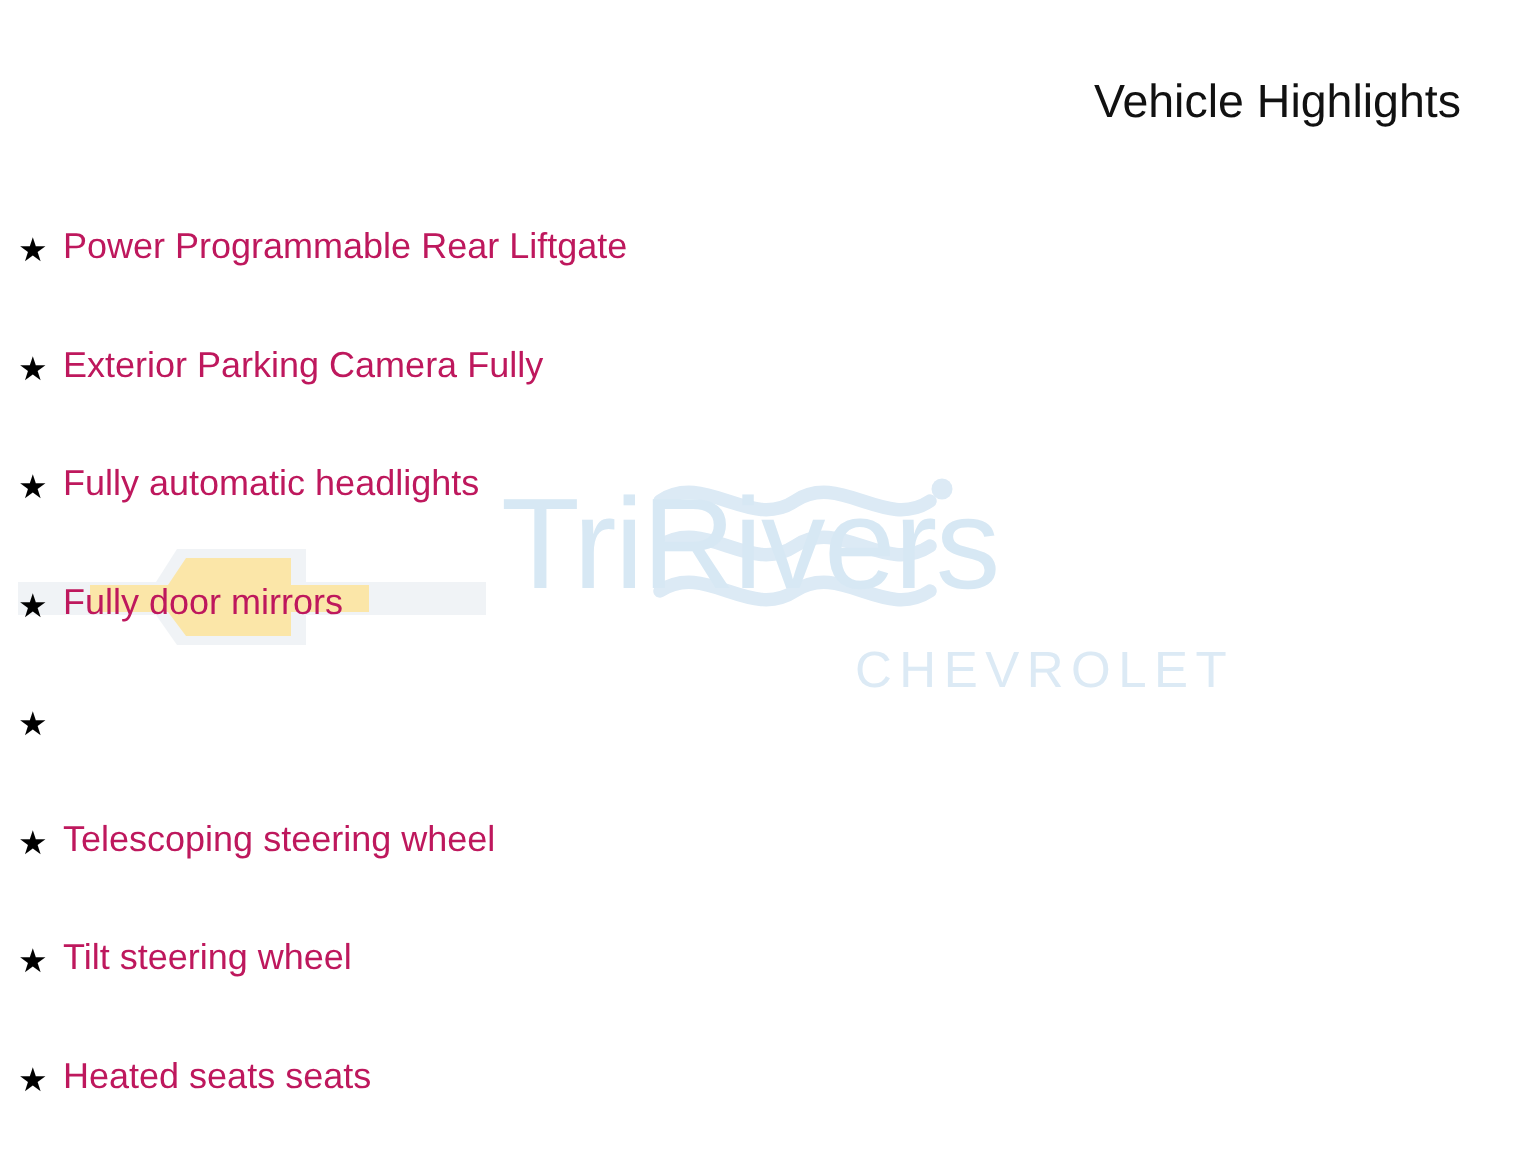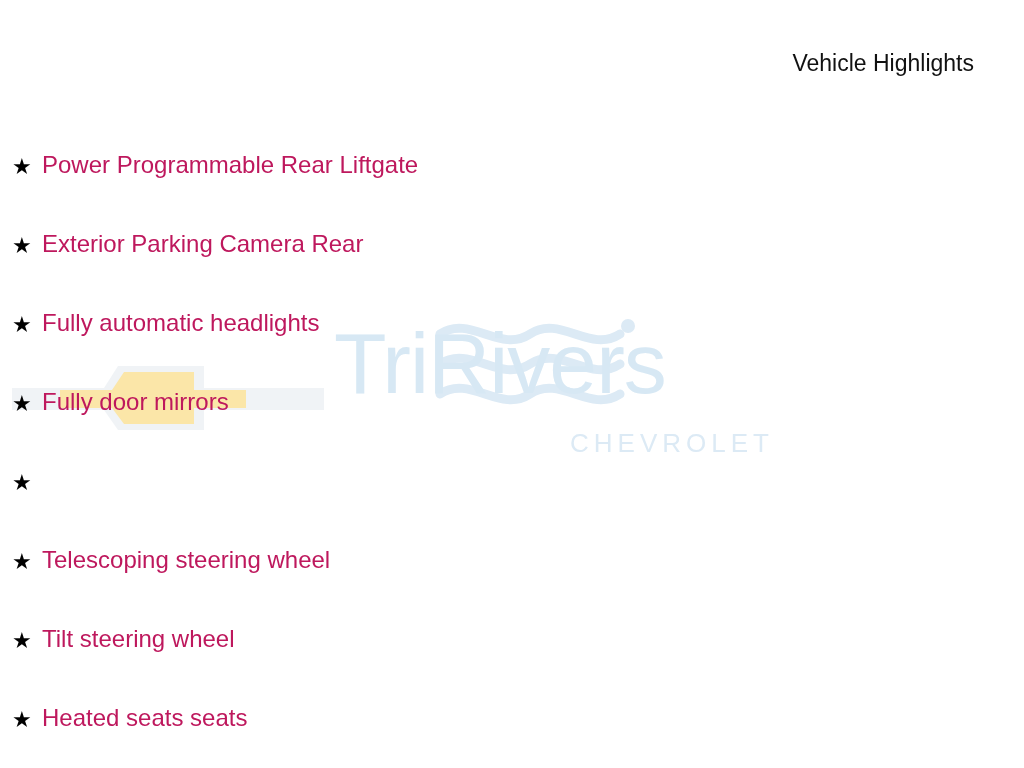--- a/index.html
+++ b/index.html
@@ -41,39 +41,39 @@
     line-height: 1;
     color: #d7e8f4;
     font-family: "Liberation Sans", sans-serif;
     letter-spacing: -1px;
     white-space: nowrap;
   }
   .wm-sub {
     position: absolute;
     left: 570px;
     top: 128px;
-    font-size: 26px;
+    font-size: 34px;
     letter-spacing: 5px;
     color: #dceaf5;
     font-family: "Liberation Sans", sans-serif;
   }
   .wm-waves {
     position: absolute;
     left: 430px;
     top: 8px;
     width: 230px;
     height: 110px;
   }
 
   
   .header {
     position: absolute;
     top: 50px;
     right: 50px;
-    font-size: 23px;
+    font-size: 31px;
     color: #111111;
     z-index: 2;
   }
 
   
   .feature-list {
     position: absolute;
     top: 152px;
     left: 0;
     width: 1024px;
@@ -130,21 +130,21 @@
 
 <div class="feature-list">
 
   <div class="feature-row">
     <span class="bullet">★</span>
     <span class="feature-label">Power Programmable Rear Liftgate</span>
   </div>
 
   <div class="feature-row">
     <span class="bullet">★</span>
-    <span class="feature-label">Exterior Parking Camera Rear</span>
+    <span class="feature-label">Exterior Parking Camera Fully</span>
   </div>
 
   <div class="feature-row">
     <span class="bullet">★</span>
     <span class="feature-label">Fully automatic headlights</span>
   </div>
 
   <div class="feature-row">
     <span class="bullet">★</span>
     <span class="feature-label">Fully door mirrors</span>

